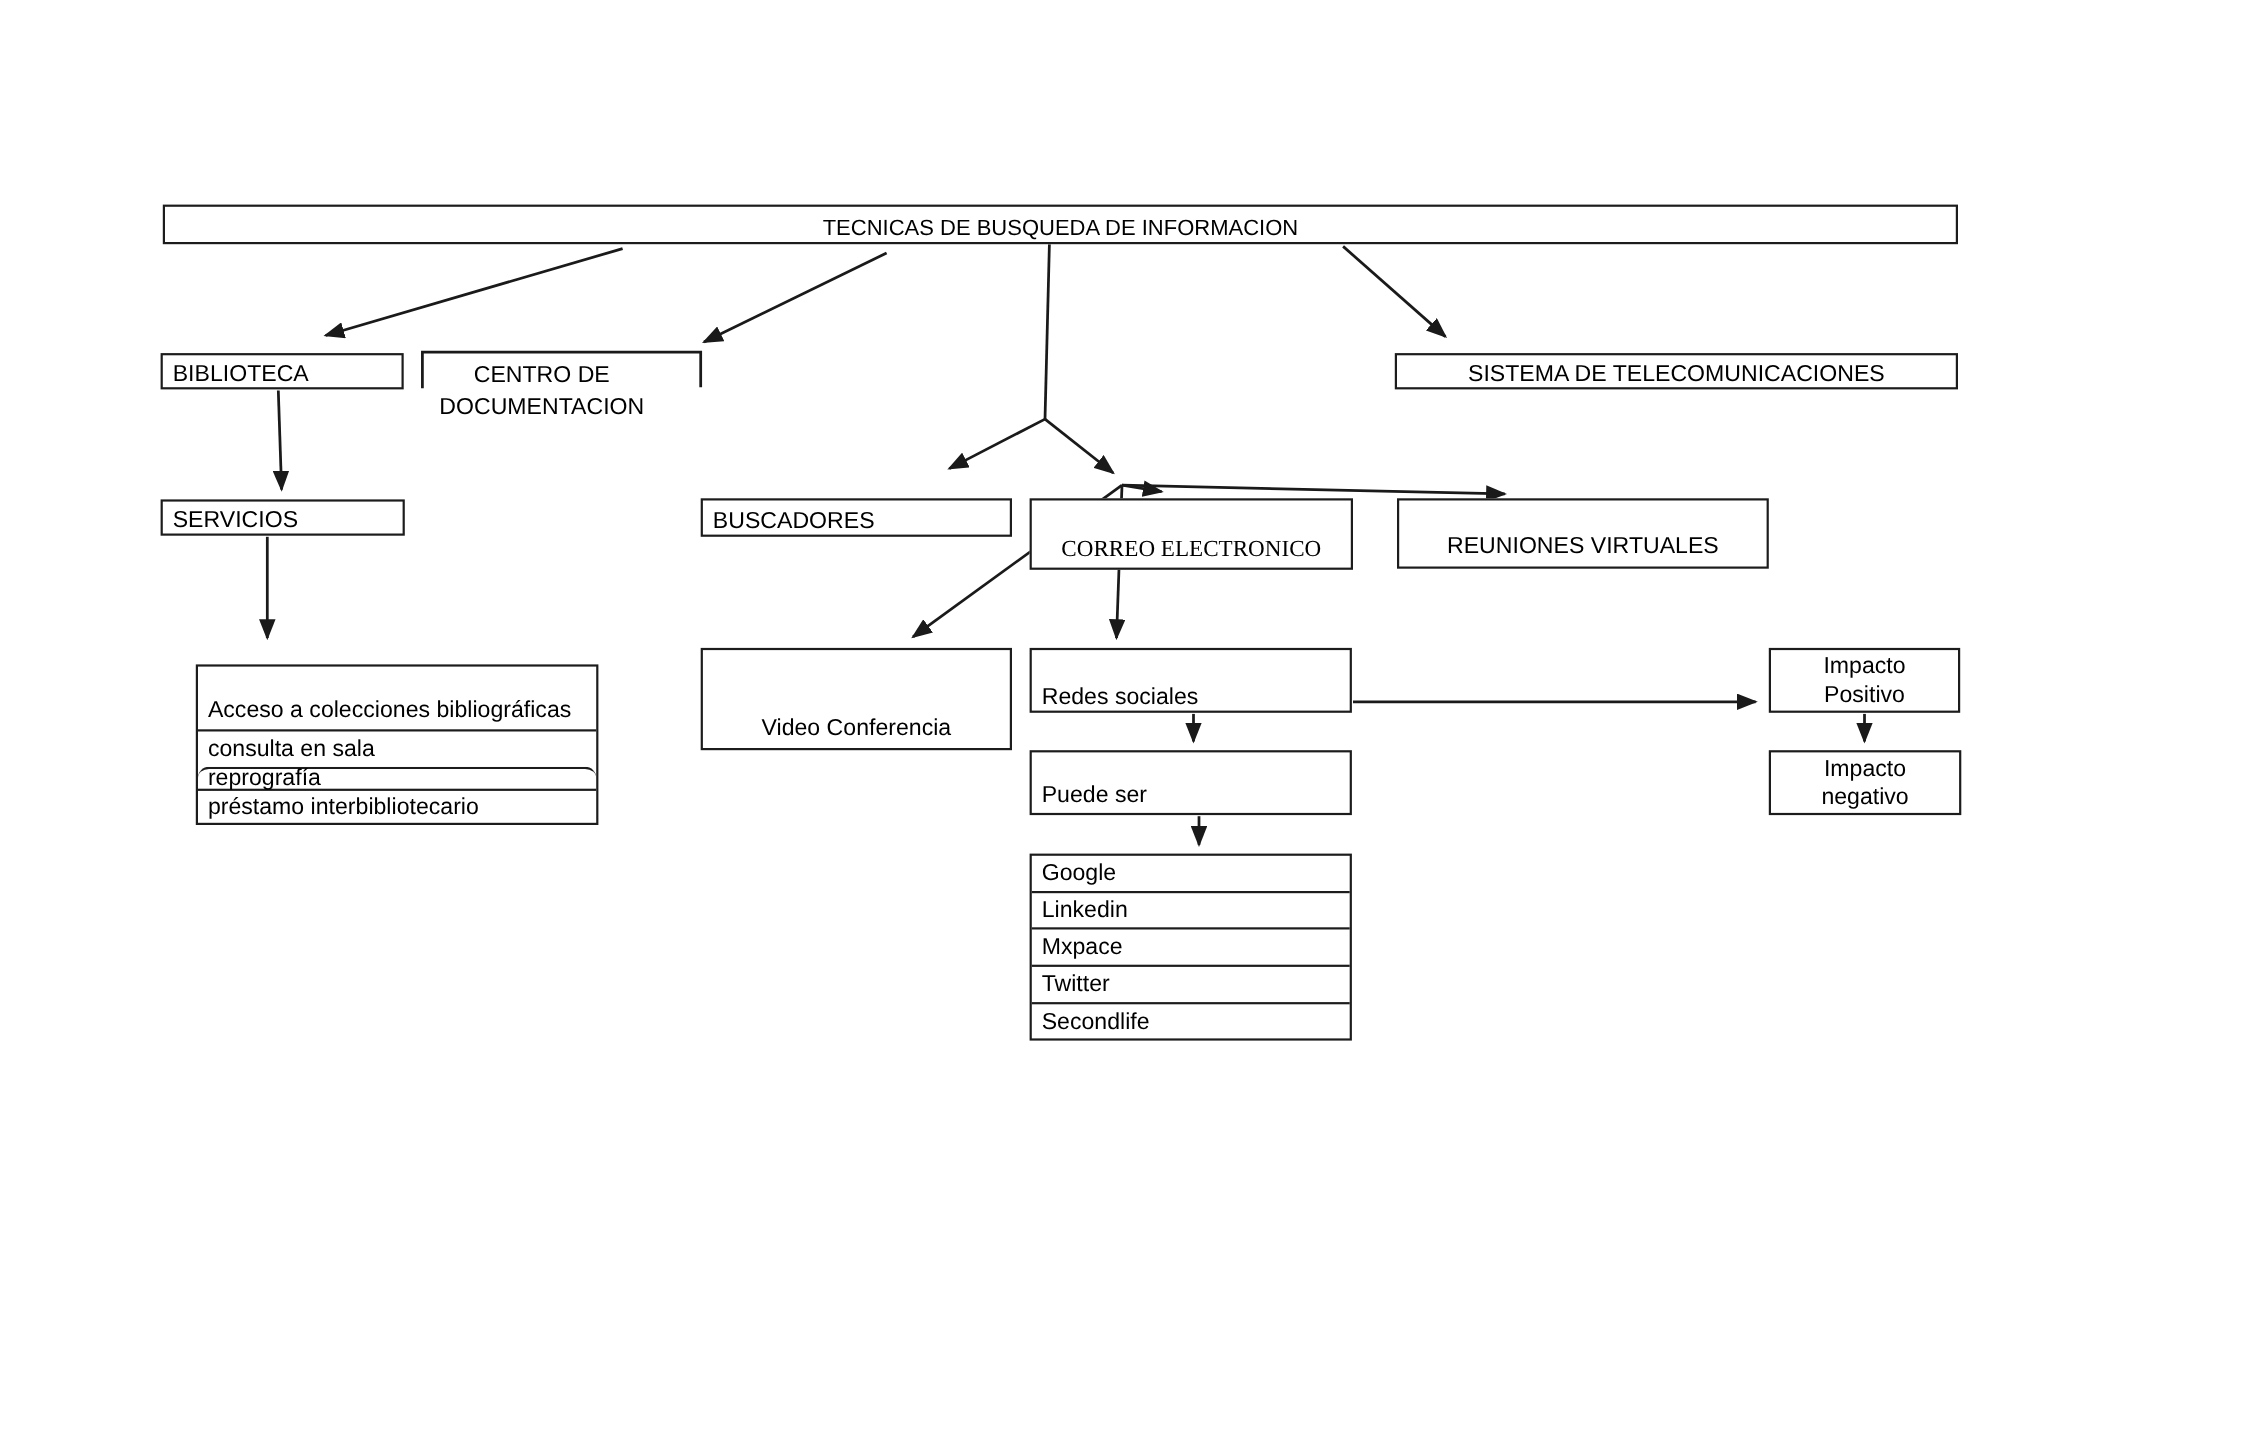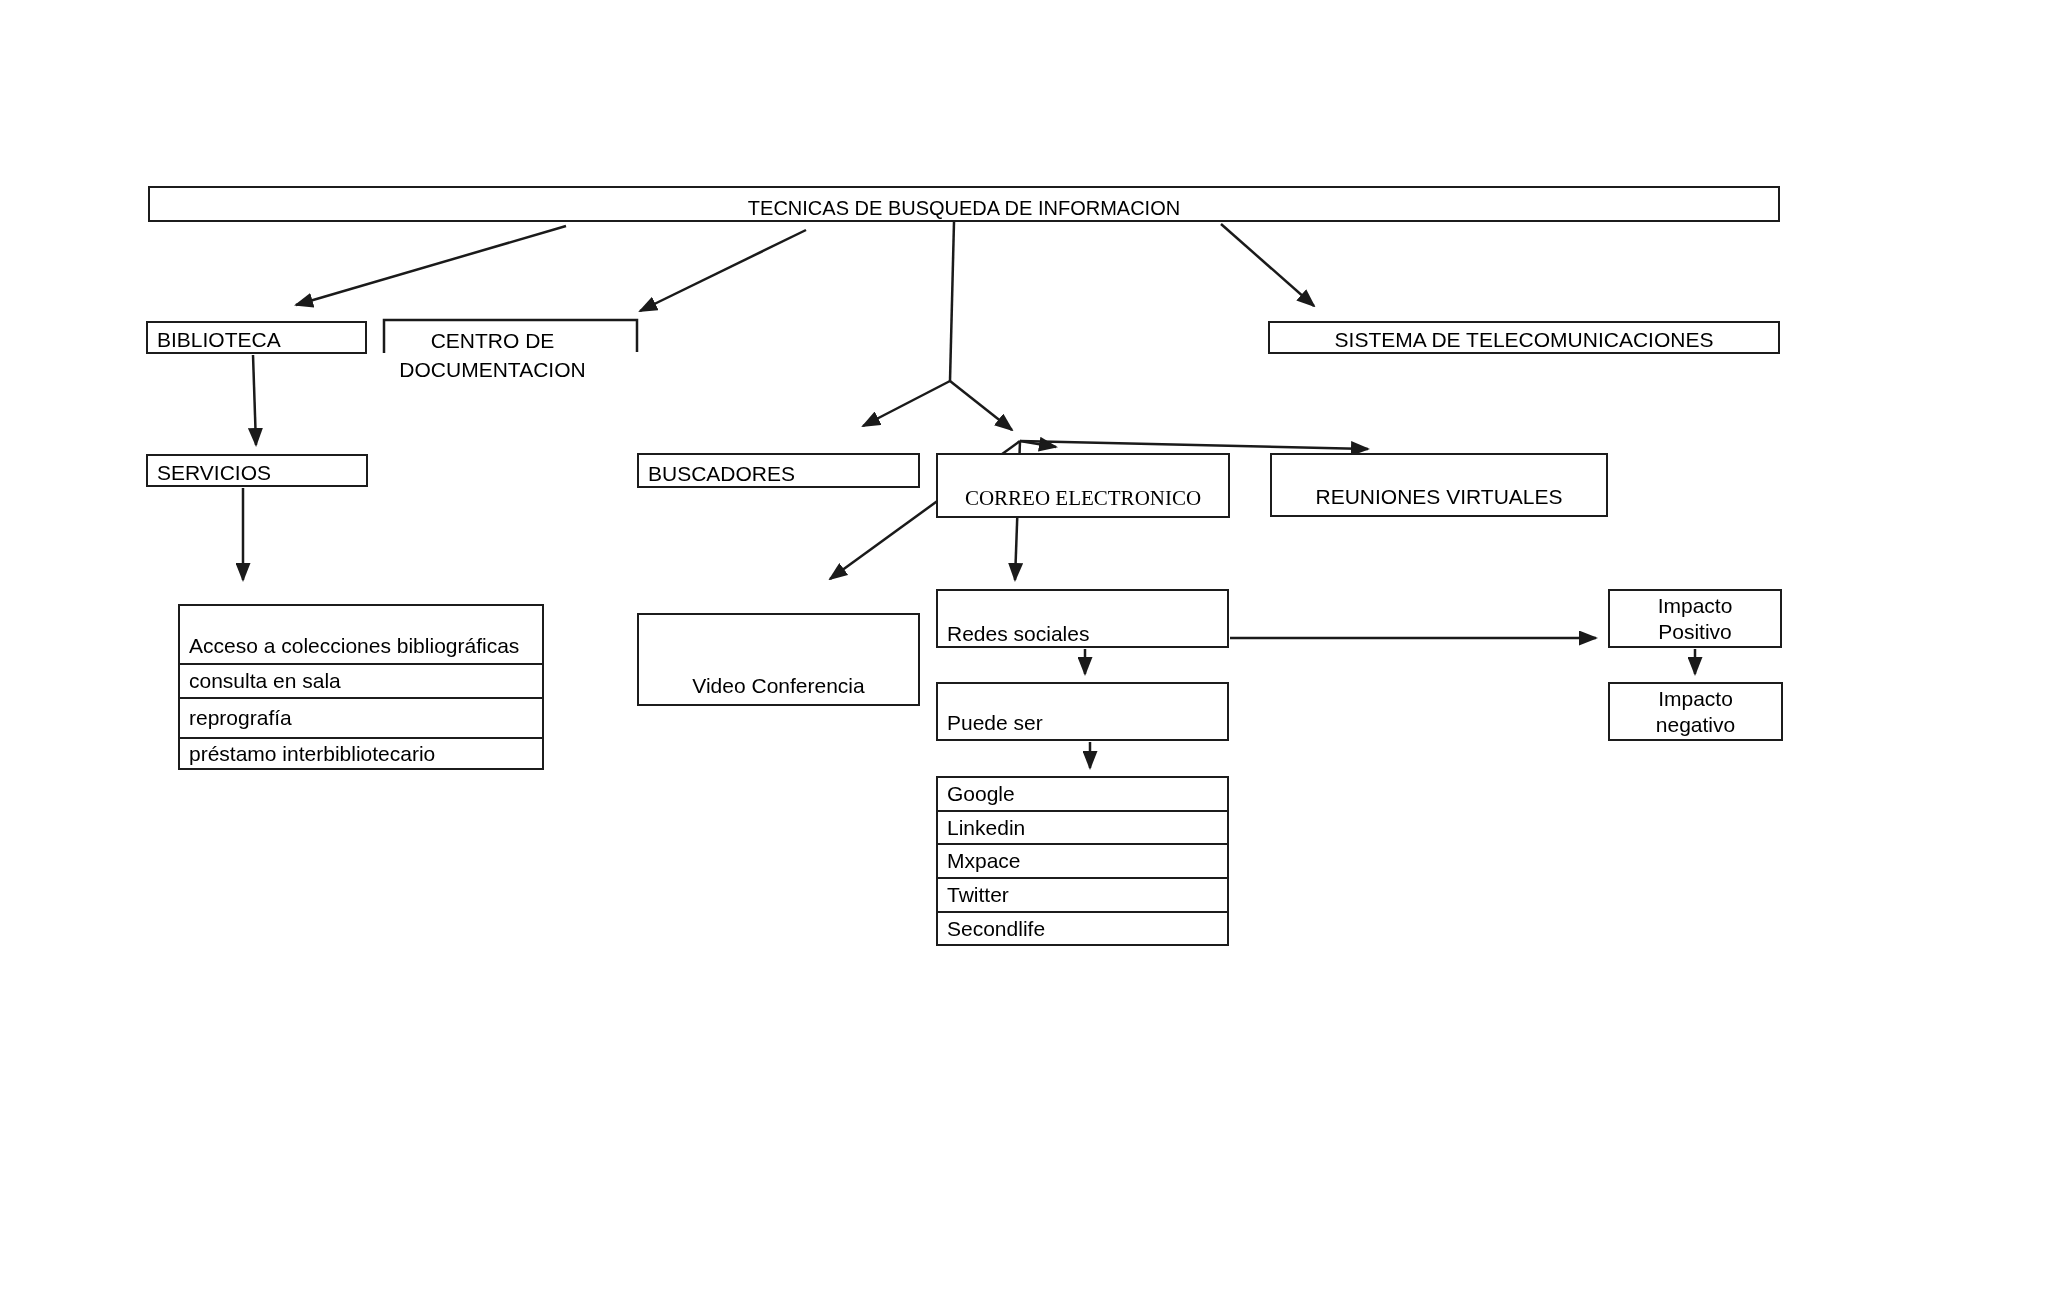--- a/index.html
+++ b/index.html
@@ -104,21 +104,21 @@
   </div>
 
   <div class="box v-bottom h-center pad-b6" style="left:936px;top:453px;width:294px;height:65px;font-family:Liberation Serif, serif;">
     <span>CORREO ELECTRONICO</span>
   </div>
 
   <div class="box v-bottom h-center pad-b6" style="left:1270px;top:453px;width:338px;height:64px;">
     <span>REUNIONES VIRTUALES</span>
   </div>
 
-  <div class="box v-bottom h-center pad-b6" style="left:637px;top:589px;width:283px;height:93px;margin-top:24px;">
+  <div class="box v-bottom h-center pad-b6" style="left:637px;top:589px;width:283px;height:93px;">
     <span>Video Conferencia</span>
   </div>
 
   <div class="box v-center pad-l" style="left:936px;top:589px;width:293px;height:59px;">
     <span>Redes sociales</span>
   </div>
 
   <div class="box v-bottom pad-l pad-b4" style="left:936px;top:682px;width:293px;height:59px;">
     <span>Puede ser</span>
   </div>
@@ -133,21 +133,21 @@
     <span>negativo</span>
   </div>
 
   <div class="vlist" style="left:147px;top:604px;width:366px;margin-left:31px;">
     <div class="row bot" style="height:57px;">
       <span>Acceso a colecciones bibliográficas</span>
     </div>
     <div class="row mid" style="height:34px;">
       <span>consulta en sala</span>
     </div>
-    <div class="row mid" style="height:40px;">
+    <div class="row mid" style="height:20px;border-radius:15px;">
       <span>reprografía</span>
     </div>
     <div class="row mid" style="height:31px;">
       <span>préstamo interbibliotecario</span>
     </div>
   </div>
 
   <div class="vlist" style="left:936px;top:776px;width:293px;">
     <div class="row mid" style="height:32px;">
       <span>Google</span>

